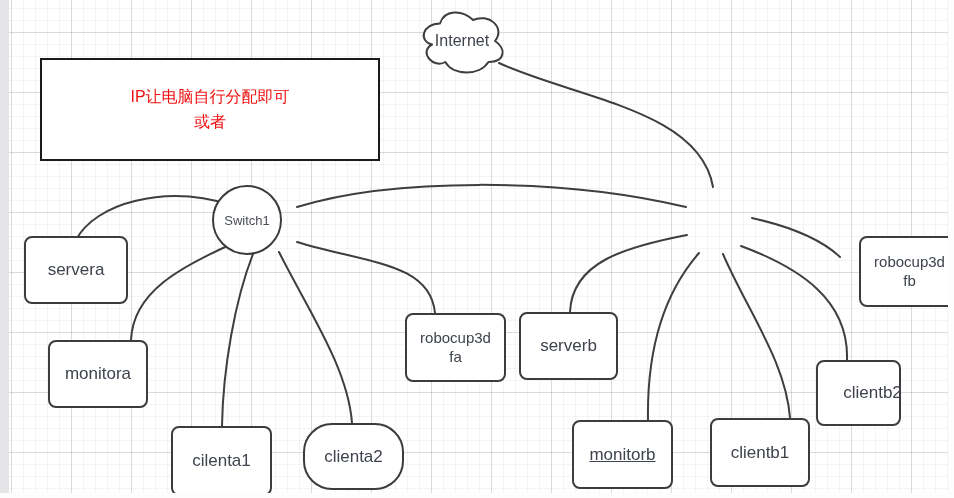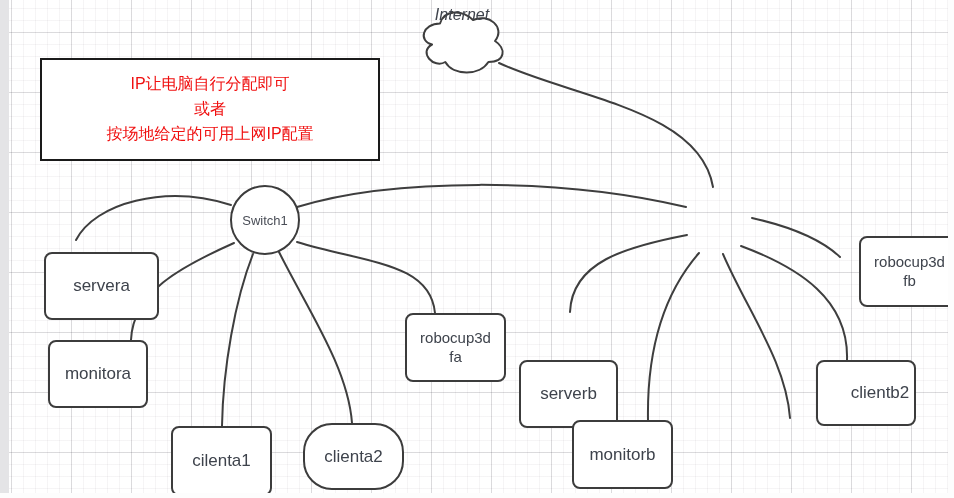--- a/index.html
+++ b/index.html
@@ -27,22 +27,22 @@
     display:flex;align-items:center;justify-content:center;flex-direction:column;
     color:#3e434c;font-size:17px;box-sizing:border-box;text-align:center;
   }
   .node-box.small-label{font-size:15px;line-height:1.25;margin-left:19px;}
   .node-circle{
     position:absolute;background:#fff;border:2px solid #3c3c3c;border-radius:50%;
     display:flex;align-items:center;justify-content:center;
     color:#4a4e57;font-size:13px;box-sizing:border-box;
   }
   .cloud-label{
-    position:absolute;display:flex;align-items:flex-start;justify-content:center;
-    color:#3e434c;font-size:16px;font-style:italic;
+    position:absolute;display:flex;align-items:center;justify-content:center;
+    color:#3e434c;font-size:16px;
   }
   .note-box{
     position:absolute;left:40px;top:58px;width:340px;height:103px;
     background:#fff;border:2px solid #1a1a1a;box-sizing:border-box;
     display:flex;flex-direction:column;align-items:center;justify-content:center;
     color:#f01010;font-size:16px;line-height:1.55;text-align:right;
   }
   .side-strip{position:absolute;left:0;top:0;width:9px;height:498px;background:#e4e4e6;}
   .bottom-strip{position:absolute;left:0;top:493px;width:954px;height:5px;background:#fdfdfd;}
   .right-strip{position:absolute;left:948px;top:0;width:6px;height:498px;background:#fdfdfd;}
@@ -77,59 +77,61 @@
     </g>
   </svg>
 
   <div class="cloud-label" style="left:418px;top:6px;width:88px;height:70px;">
     <span>Internet</span>
   </div>
 
   <div class="note-box">
     <div>IP让电脑自行分配即可</div>
     <div>或者</div>
-    <div>按场地给定的可用上网IP配置</div>
   </div>
 
-  <div class="node-circle" style="left:230px;top:185px;width:70px;height:70px;">
+  <div class="node-circle" style="left:212px;top:185px;width:70px;height:70px;">
     <span>Switch1</span>
   </div>
 
 
-  <div class="node-box" style="left:24px;top:252px;width:115px;height:68px;margin-left:20px;">
+  <div class="node-box" style="left:24px;top:236px;width:104px;height:68px;">
     <span>servera</span>
   </div>
 
   <div class="node-box" style="left:48px;top:340px;width:100px;height:68px;">
     <span>monitora</span>
   </div>
 
   <div class="node-box" style="left:171px;top:426px;width:101px;height:70px;">
     <span>cilenta1</span>
   </div>
 
   <div class="node-box" style="left:303px;top:423px;width:101px;height:67px;border-radius:29px;">
     <span>clienta2</span>
   </div>
 
   <div class="node-box small-label" style="left:386px;top:313px;width:101px;height:69px;">
     <span>robocup3d</span>
     <span>fa</span>
   </div>
 
-  <div class="node-box" style="left:519px;top:312px;width:99px;height:68px;margin-top:48px;">
+  <div class="node-box" style="left:519px;top:312px;width:99px;height:68px;">
     <span>serverb</span>
   </div>
 
-  <div class="node-box" style="left:572px;top:420px;width:101px;height:69px;">
+  <div class="node-box" style="left:572px;top:420px;width:101px;height:69px;text-decoration:underline;">
     <span>monitorb</span>
   </div>
 
+  <div class="node-box" style="left:710px;top:418px;width:100px;height:69px;">
+    <span>clientb1</span>
+  </div>
 
-  <div class="node-box" style="left:816px;top:360px;width:100px;height:66px;padding-left:28px;">
+  <div class="node-box" style="left:816px;top:360px;width:85px;height:66px;padding-left:28px;">
     <span>clientb2</span>
   </div>
 
   <div class="node-box small-label" style="left:840px;top:236px;width:101px;height:71px;">
     <span>robocup3d</span>
     <span>fb</span>
   </div>
 
   <div class="side-strip"></div>
   <div class="bottom-strip"></div>

